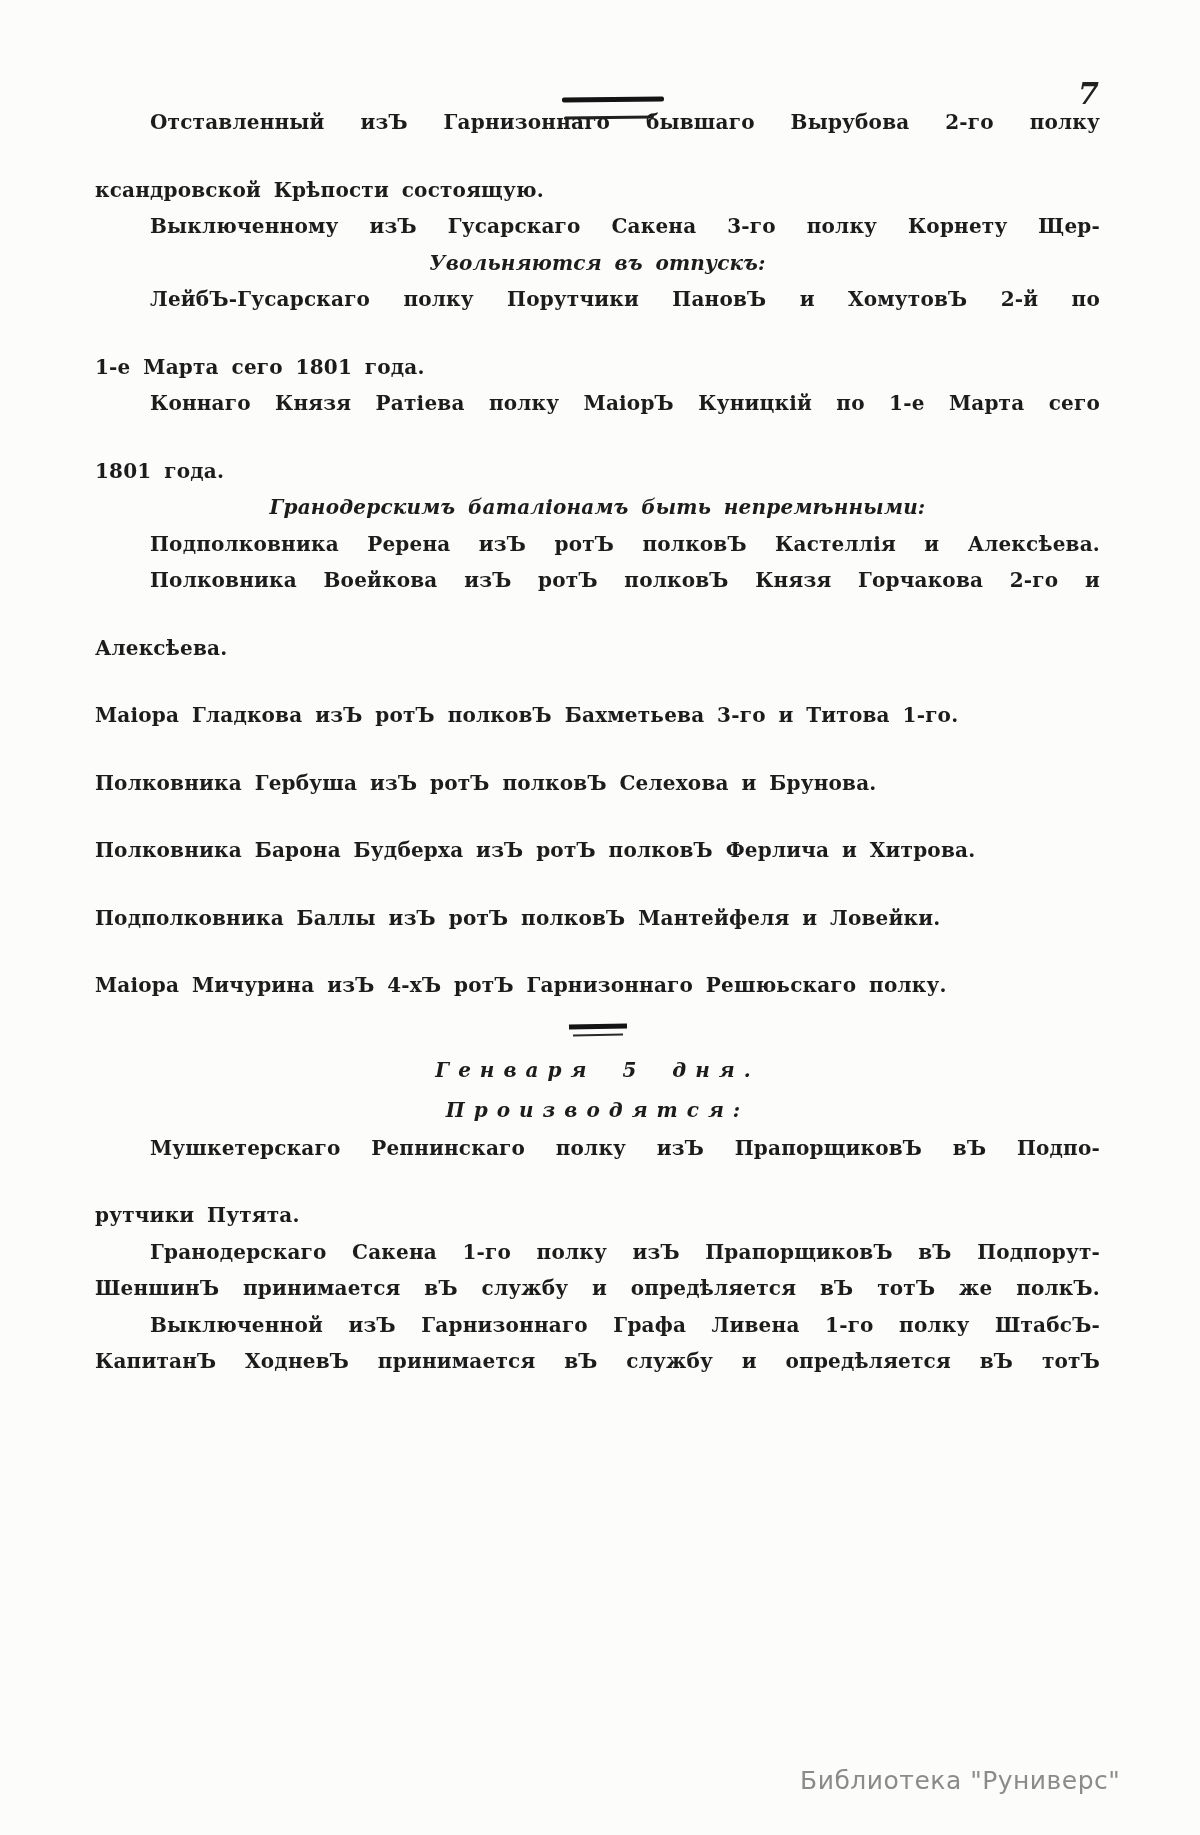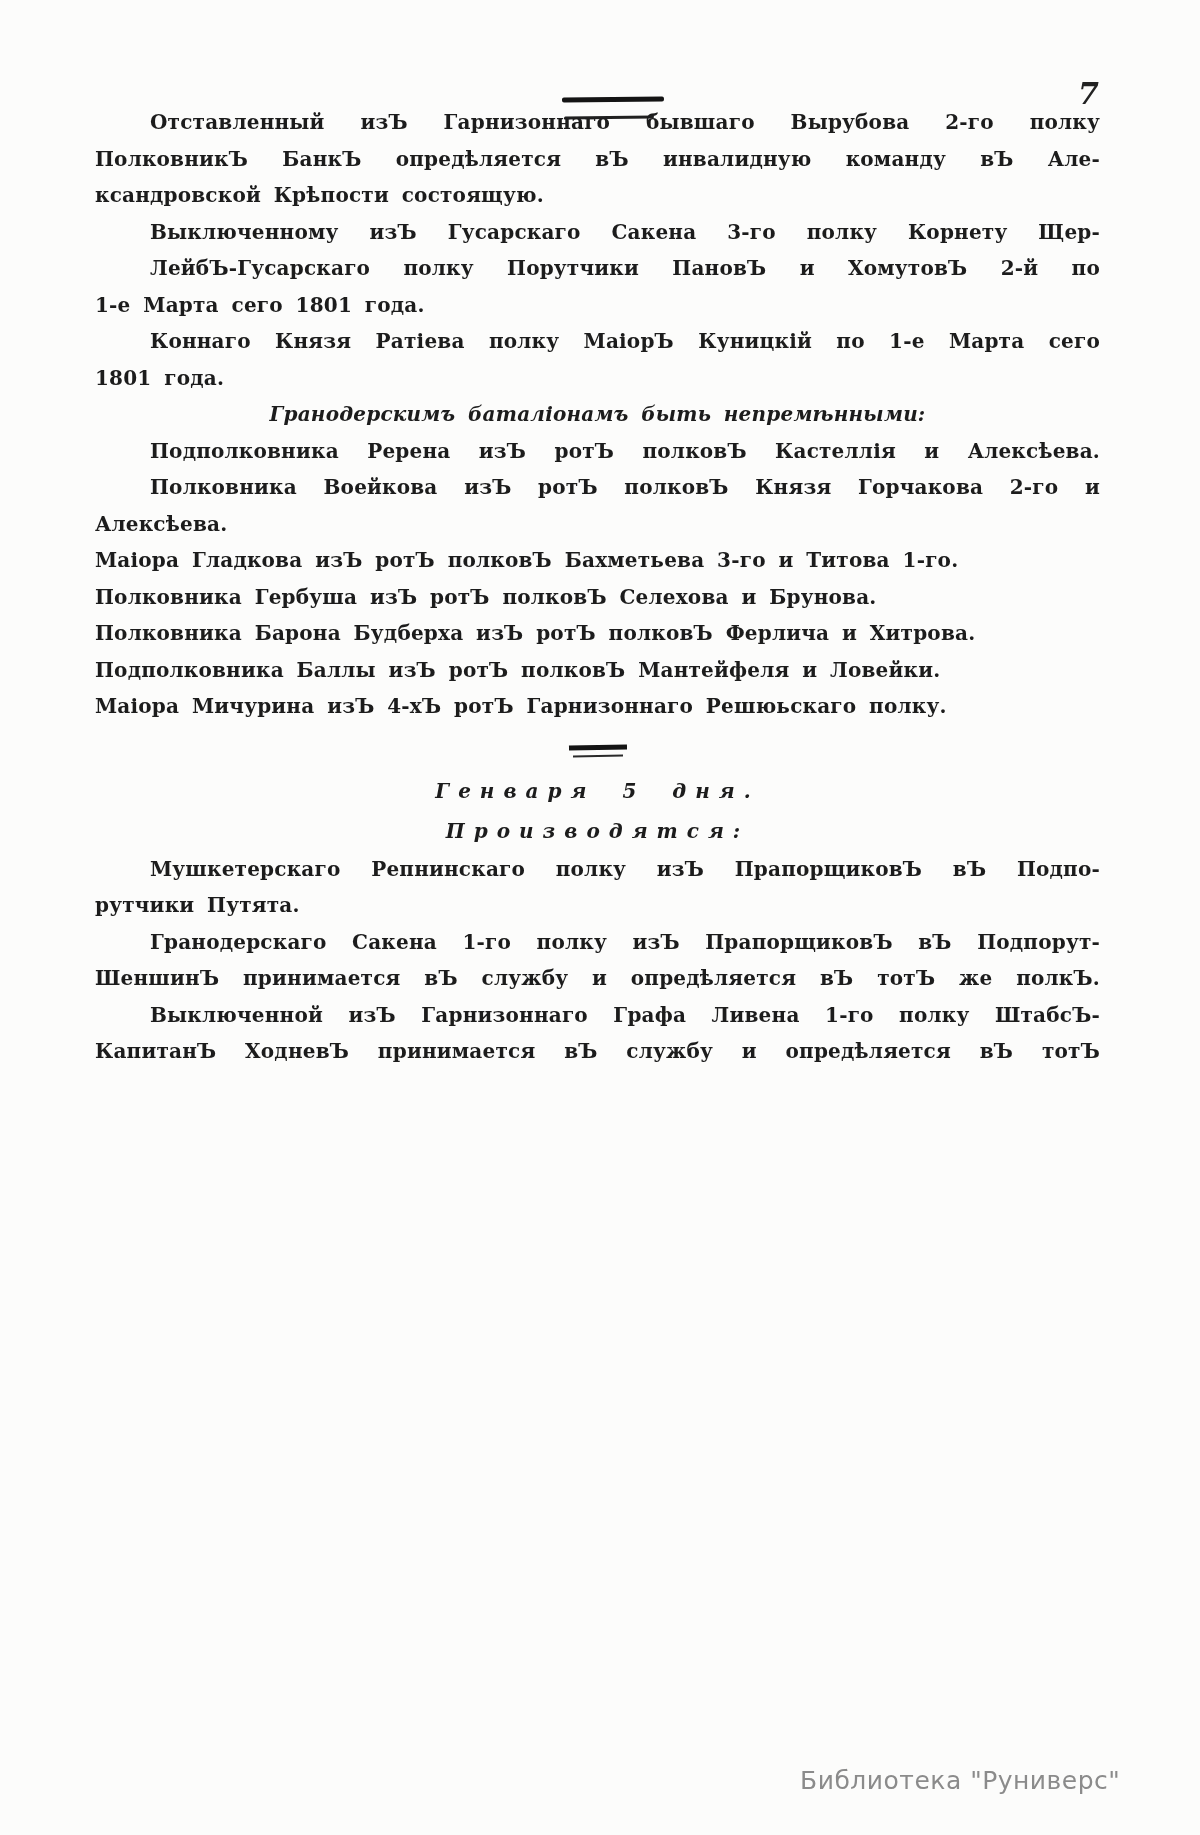--- a/index.html
+++ b/index.html
@@ -24,21 +24,21 @@
   }
 
   .text-col {
     position:absolute; left:95px; top:104px; width:1005px;
     font-size:20px; font-weight:bold; line-height:36.5px;
     letter-spacing:0.2px; word-spacing:0.28em;
   }
   .ln { text-align:justify; text-align-last:justify; white-space:normal; }
   .ln.p { text-indent:55px; }
   .ln.j { }
-  .ln.e { text-align:center; text-align-last:left; }
+  .ln.e { text-align:center; text-align-last:left;margin-top:31px; }
   .ln.h, .ln.hs {
     text-align:center; text-align-last:center; font-style:italic;
     text-indent:0;
   }
   .ln.hs { letter-spacing:0.45em; word-spacing:0.55em; line-height:40px; }
   .ln.d {
     height:40px; margin-top:6px;
     display:flex; flex-direction:column; align-items:center; justify-content:center; gap:5px;
   }
   .ln.d::before { content:""; width:58px; height:5px; background:#141414; transform:rotate(-1deg); }
@@ -58,23 +58,23 @@
 
   <div class="hdr-rule">
     <div class="bar1"></div>
     <div class="bar2"></div>
   </div>
 
   <div class="page-num">7</div>
 
   <div class="text-col">
       <div class="ln p">Отставленный изЪ Гарнизоннаго бывшаго Вырубова 2-го полку</div>
-      <div class="ln j">ПолковникЪ БанкЪ опредѣляется вЪ инвалидную команду вЪ Але-</div>
       <div class="ln e">ксандровской Крѣпости состоящую.</div>
       <div class="ln p">Выключенному изЪ Гусарскаго Сакена 3-го полку Корнету Щер-</div>
+      <div class="ln h">Увольняются въ отпускъ:</div>
       <div class="ln p">ЛейбЪ-Гусарскаго полку Порутчики ПановЪ и ХомутовЪ 2-й по</div>
       <div class="ln e">1-е Марта сего 1801 года.</div>
       <div class="ln p">Коннаго Князя Ратіева полку МаіорЪ Куницкій по 1-е Марта сего</div>
       <div class="ln e">1801 года.</div>
       <div class="ln h">Гранодерскимъ баталіонамъ быть непремѣнными:</div>
       <div class="ln p">Подполковника Ререна изЪ ротЪ полковЪ Кастеллія и Алексѣева.</div>
       <div class="ln p">Полковника Воейкова изЪ ротЪ полковЪ Князя Горчакова 2-го и</div>
       <div class="ln e">Алексѣева.</div>
       <div class="ln e">Маіора Гладкова изЪ ротЪ полковЪ Бахметьева 3-го и Титова 1-го.</div>
       <div class="ln e">Полковника Гербуша изЪ ротЪ полковЪ Селехова и Брунова.</div>

